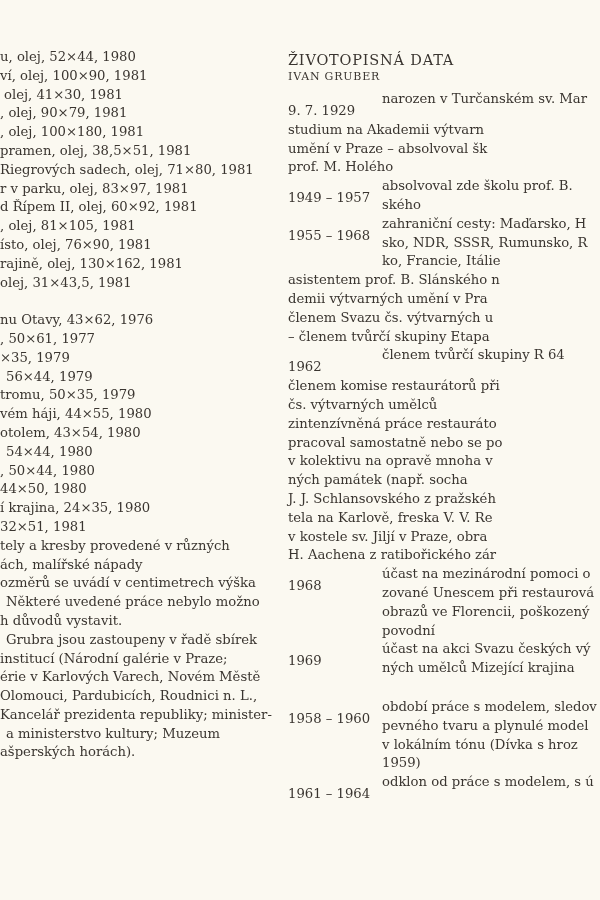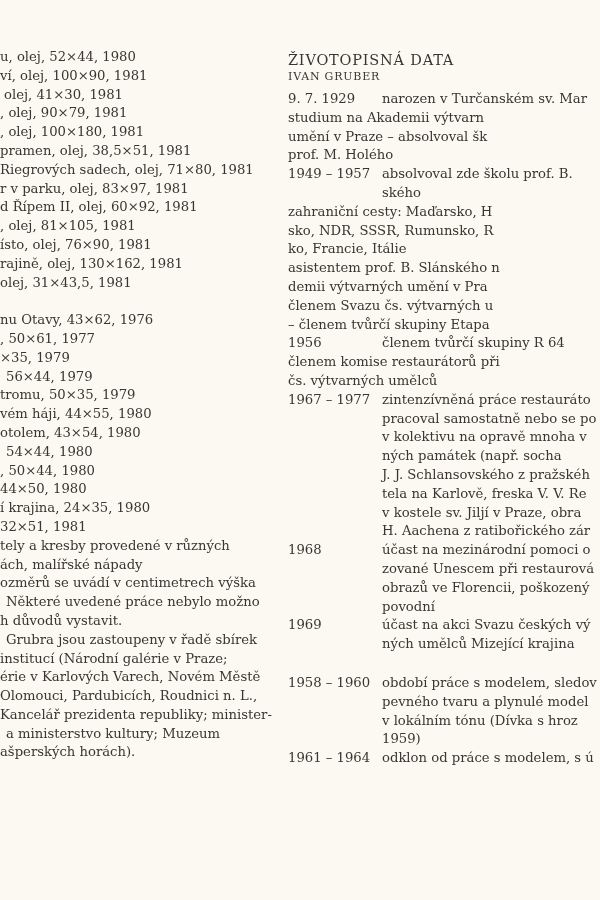--- a/index.html
+++ b/index.html
@@ -13,21 +13,21 @@
     .lwrap { position: absolute; top: 48px; left: -60px; width: 340px; overflow: hidden; }
     .lwrap .col { width: 340px; font-size: 13.2px; line-height: 18.8px; }
     .lwrap .line { white-space: nowrap; text-align: right; }
     .col-right {
       position: absolute; top: 50px; left: 288px; width: 420px;
       font-size: 13.2px; line-height: 18.8px;
     }
     .heading { font-size: 14.5px; letter-spacing: 0.8px; line-height: 20px; margin: 0; font-weight: normal; }
     .subheading { font-size: 11px; letter-spacing: 0.8px; line-height: 14px; margin: 0 0 6px 0; font-weight: normal; }
     .entry { display: flex; }
-    .entry .date { width: 94px; flex: none; white-space: nowrap; }
+    .entry .date { width: 94px; flex: none; white-space: nowrap; margin-top: 12px; }
     .entry .text { flex: 1; }
     .entry .text div { white-space: nowrap; }
     .gap { height: 20px; }
   </style>
 </head>
 <body>
 
 <div class="page">
 
   <div class="lwrap">
@@ -91,52 +91,52 @@
           </div>
         </div>
         <div class="entry">
           <div class="date">1949 – 1957</div>
           <div class="text">
             <div>absolvoval zde školu prof. B.</div>
             <div>ského</div>
           </div>
         </div>
         <div class="entry">
+          <div class="date">1955 – 1968</div>
           <div class="text">
             <div>zahraniční cesty: Maďarsko, H</div>
             <div>sko, NDR, SSSR, Rumunsko, R</div>
             <div>ko, Francie, Itálie</div>
           </div>
         </div>
         <div class="entry">
           <div class="text">
             <div>asistentem prof. B. Slánského n</div>
             <div>demii výtvarných umění v Pra</div>
           </div>
         </div>
         <div class="entry">
           <div class="text">
             <div>členem Svazu čs. výtvarných u</div>
             <div> – členem tvůrčí skupiny Etapa</div>
           </div>
         </div>
         <div class="entry">
-          <div class="date">1956</div>
+          <div class="date">1962</div>
           <div class="text">
             <div>členem tvůrčí skupiny R 64</div>
           </div>
         </div>
         <div class="entry">
           <div class="text">
             <div>členem komise restaurátorů při</div>
             <div>čs. výtvarných umělců</div>
           </div>
         </div>
         <div class="entry">
-          <div class="date">1967 – 1977</div>
           <div class="text">
             <div>zintenzívněná práce restauráto</div>
             <div>pracoval samostatně nebo se po</div>
             <div>v kolektivu na opravě mnoha v</div>
             <div>ných památek (např. socha</div>
             <div>J. J. Schlansovského z pražskéh</div>
             <div>tela na Karlově, freska V. V. Re</div>
             <div>v kostele sv. Jiljí v Praze, obra</div>
             <div>H. Aachena z ratibořického zár</div>
           </div>

